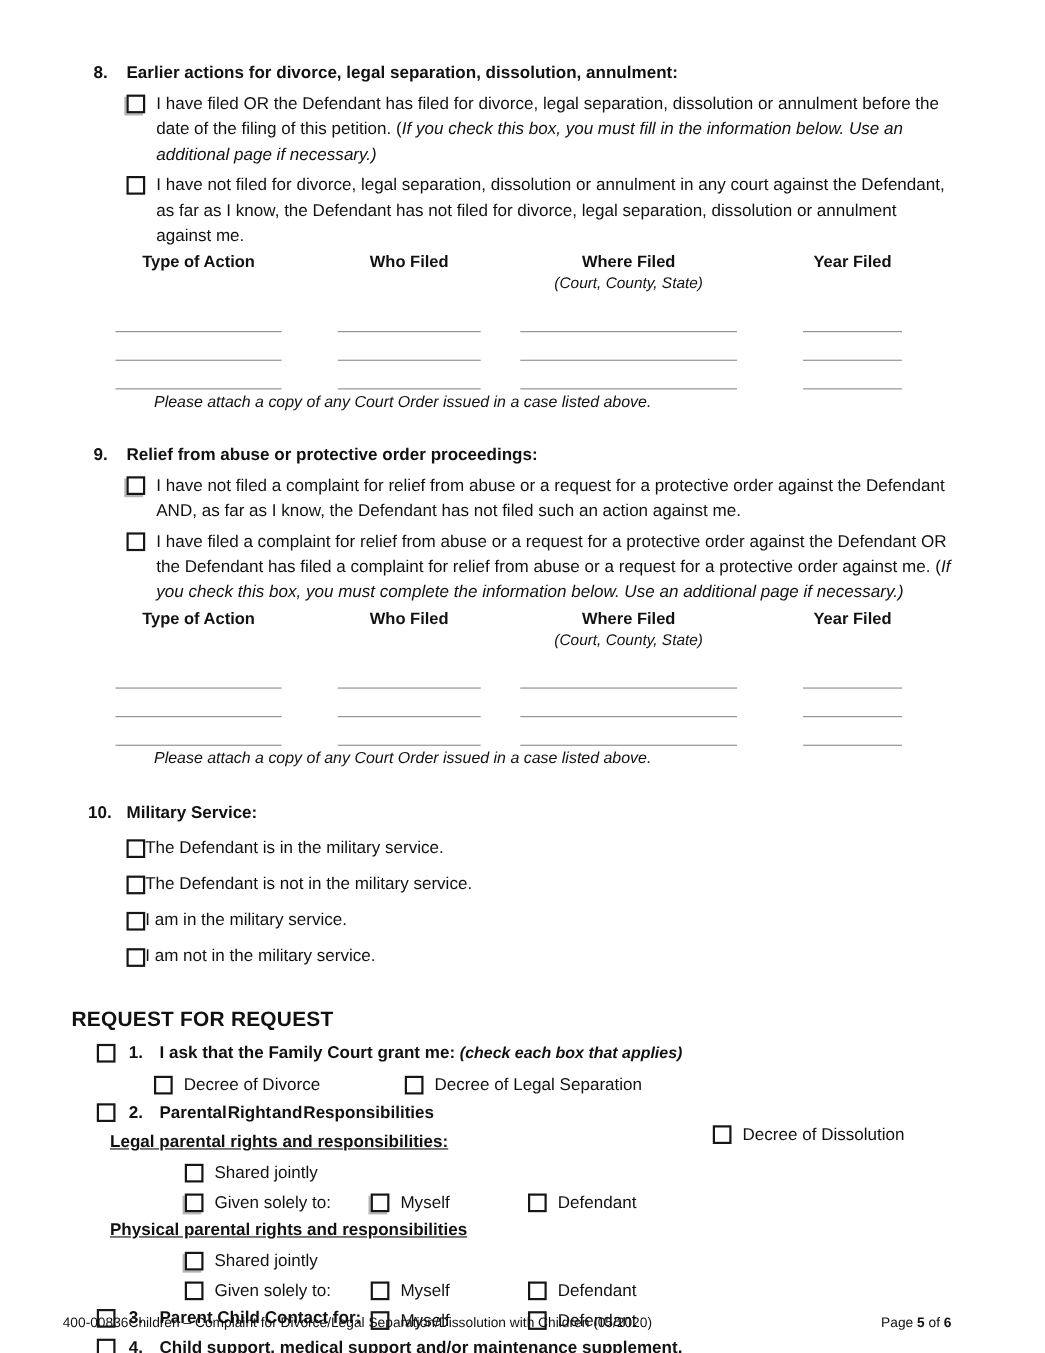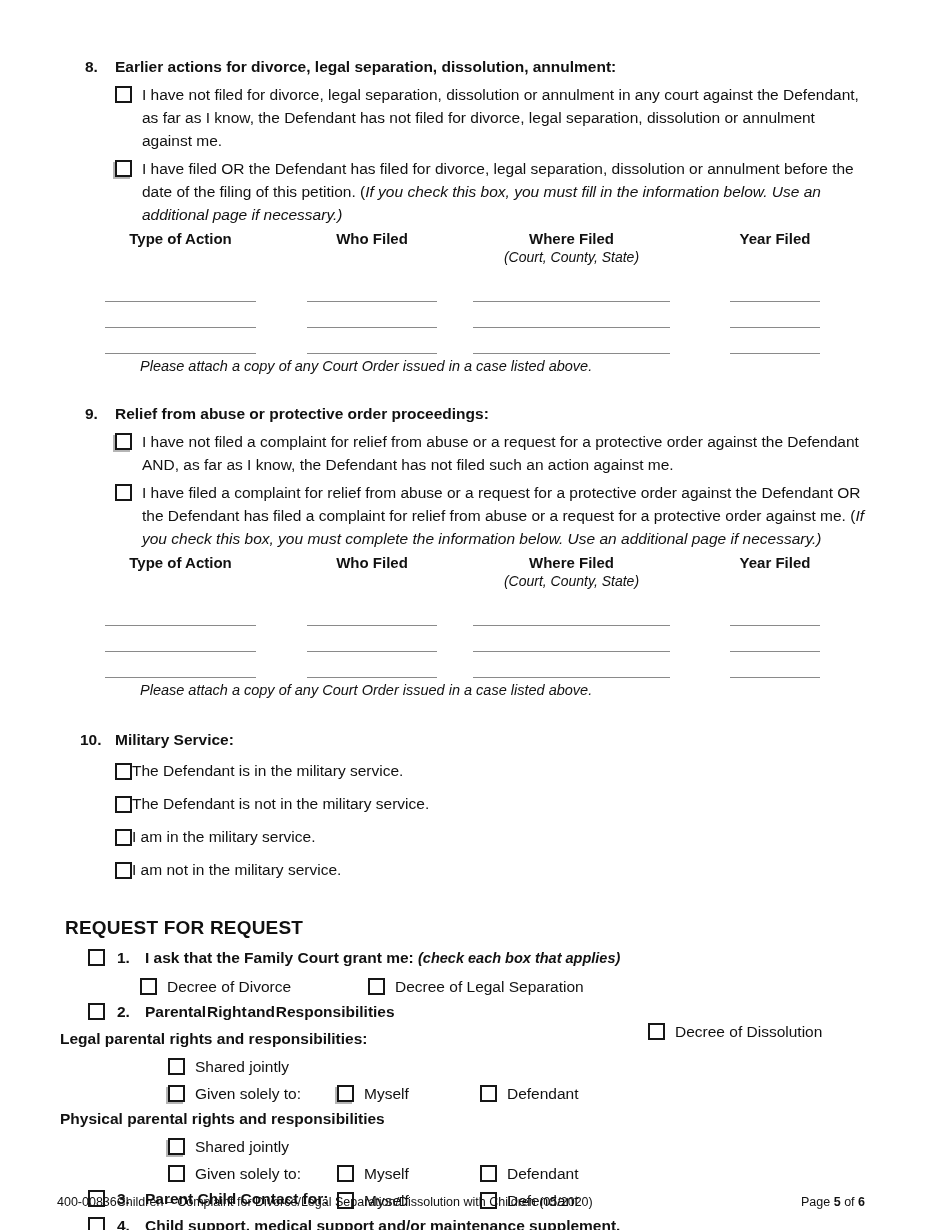--- a/index.html
+++ b/index.html
@@ -55,21 +55,21 @@
   .mil-item { display:flex; margin:5px 0 0 115px; height:28px; align-items:flex-start; }
   .mil-item .cb { margin-top:4px; }
 
   
   .rr-heading { margin:30px 0 6px 65px; font-size:19px; line-height:24px; font-weight:bold; letter-spacing:0.2px; }
   .rrow { position:relative; height:27px; }
   .rflex { display:flex; gap:8px; margin-left:88px; }
   .rnum { font-weight:bold; width:24px; flex:none; text-align:left; padding-left:4px; box-sizing:border-box; }
   .rlabel { font-weight:bold; }
   .tight { word-spacing:-3.5px; }
-  .sub-head { margin-left:60px; font-weight:bold; height:26px; }
+  .sub-head { margin-left:100px; font-weight:bold; height:26px;text-decoration:underline; }
   .cbg { position:absolute; top:2px; display:flex; gap:10px; align-items:flex-start; white-space:nowrap; }
   .p140 { left:140px; }
   .p143 { left:143px;padding-left:25px; }
   .p337 { left:337px; }
   .p368 { left:368px; }
   .p480 { left:480px; }
   .p648 { left:648px;margin-top:45px; }
 
   
   .footer {
@@ -83,26 +83,26 @@
 <body>
 
 <div class="page">
 
   <div class="sec" style="margin-top:55px;">
     <div class="sec-head">
       <span class="sec-num">8.</span>
       <span class="sec-title">Earlier actions for divorce, legal separation, dissolution, annulment:</span>
     </div>
     <div class="opt">
+      <span class="cb sh"></span>
+      <div class="opt-text"><span>I have filed OR the Defendant has filed for divorce, legal separation, dissolution or annulment before the date of the filing of this petition. (</span><span class="i">If you check this box, you must fill in the information below.  Use an additional page if necessary.)</span></div>
+    </div>
+    <div class="opt">
       <span class="cb"></span>
       <div class="opt-text">I have not filed for divorce, legal separation, dissolution or annulment in any court against the Defendant, as far as I know, the Defendant has not filed for divorce, legal separation, dissolution or annulment against me.</div>
-    </div>
-    <div class="opt">
-      <span class="cb sh"></span>
-      <div class="opt-text"><span>I have filed OR the Defendant has filed for divorce, legal separation, dissolution or annulment before the date of the filing of this petition. (</span><span class="i">If you check this box, you must fill in the information below.  Use an additional page if necessary.)</span></div>
     </div>
 
     <div class="ftable">
       <div class="ft-row ft-head">
         <span class="ft-c c1 b">Type of Action</span>
         <span class="ft-c c2 b">Who Filed</span>
         <span class="ft-c c3 b">Where Filed</span>
         <span class="ft-c c4 b">Year Filed</span>
       </div>
       <div class="ft-row ft-sub">

